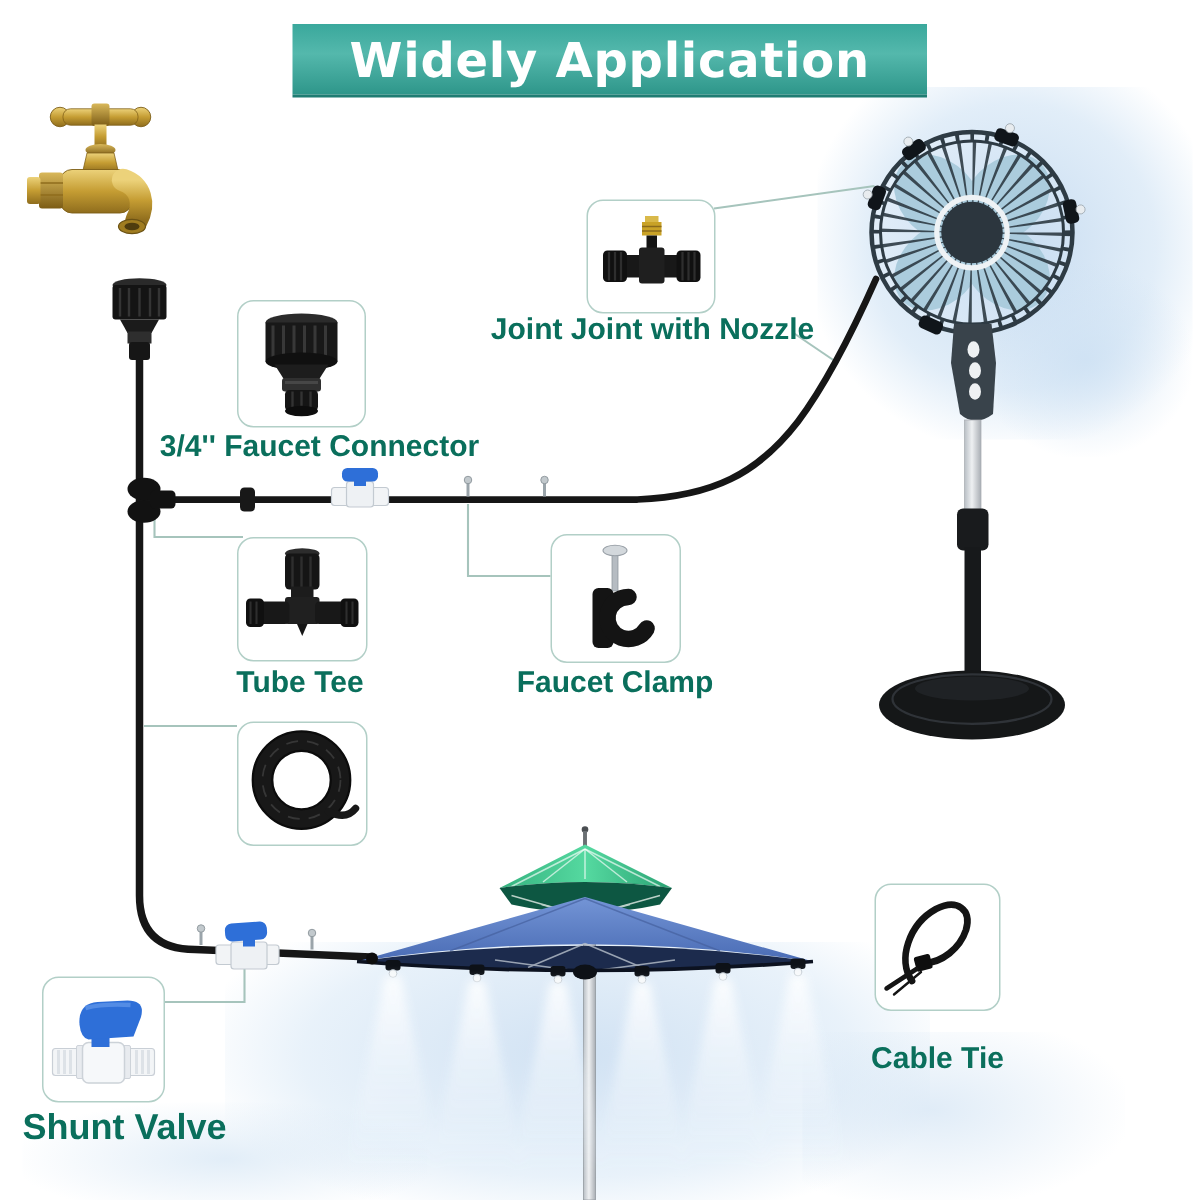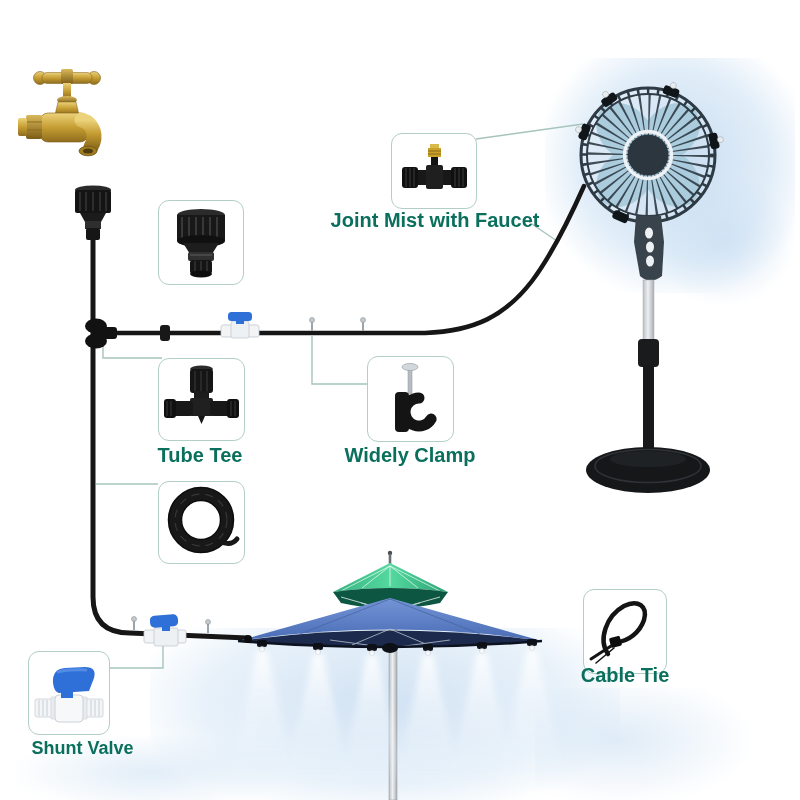--- a/index.html
+++ b/index.html
@@ -258,20 +258,23 @@
         <polygon points="257,651 267,651 294,780 230,780"></polygon>
         <polygon points="313,654 323,654 350,782 286,782"></polygon>
         <polygon points="367,655 377,655 404,783 340,783"></polygon>
         <polygon points="423,655 433,655 460,783 396,783"></polygon>
         <polygon points="477,653 487,653 514,781 450,781"></polygon>
         <polygon points="527,650 537,650 564,779 500,779"></polygon>
       </g>
     </g>
   </svg>
 
+  <div class="banner">
+    <span>Widely Application</span>
+  </div>
 
   <div class="comp-box" style="left:158px;top:200px;width:84px;height:83px;">
     <svg width="84" height="83" viewBox="0 0 84 83">
       <ellipse cx="42" cy="14" rx="24" ry="6" fill="#2b2b2b"></ellipse>
       <rect x="18" y="14" width="48" height="26" fill="#181818"></rect>
       <g stroke="#383838" stroke-width="2">
           <line x1="23" y1="16" x2="23" y2="40"></line>
           <line x1="30" y1="16" x2="30" y2="40"></line>
           <line x1="37" y1="16" x2="37" y2="40"></line>
           <line x1="44" y1="16" x2="44" y2="40"></line>
@@ -387,19 +390,20 @@
 
   <div class="comp-box" style="left:583px;top:589px;width:82px;height:83px;">
     <svg width="82" height="83" viewBox="0 0 82 83">
       <path d="M24,64 C14,50 22,26 40,16 C54,9 64,16 60,30 C56,42 44,52 32,52" stroke="#141414" stroke-width="4.5" fill="none" stroke-linecap="round"></path>
       <rect x="26" y="47" width="11" height="10" rx="1.5" fill="#0e0e0e" transform="rotate(-15 31 52)"></rect>
       <path d="M27,56 L7,69" stroke="#141414" stroke-width="3" stroke-linecap="round"></path>
       <path d="M30,58 L12,73" stroke="#141414" stroke-width="1.6" stroke-linecap="round"></path>
     </svg>
   </div>
 
-  <div class="comp-label" style="left:325px;top:209px;width:220px;">Joint Mist with Faucet</div>
+  <div class="comp-label" style="left:98px;top:287px;width:230px;">3/4'' Faucet Connector</div>
+  <div class="comp-label" style="left:325px;top:209px;width:220px;">Joint Joint with Nozzle</div>
   <div class="comp-label" style="left:140px;top:444px;width:120px;">Tube Tee</div>
-  <div class="comp-label" style="left:335px;top:444px;width:150px;">Widely Clamp</div>
-  <div class="comp-label" style="left:15px;top:738px;width:135px;font-size:18px;">Shunt Valve</div>
-  <div class="comp-label" style="left:560px;top:664px;width:130px;">Cable Tie</div>
+  <div class="comp-label" style="left:335px;top:444px;width:150px;">Faucet Clamp</div>
+  <div class="comp-label" style="left:15px;top:738px;width:135px;font-size:24px;">Shunt Valve</div>
+  <div class="comp-label" style="left:560px;top:695px;width:130px;">Cable Tie</div>
 
 </div>
 
 </body></html>

